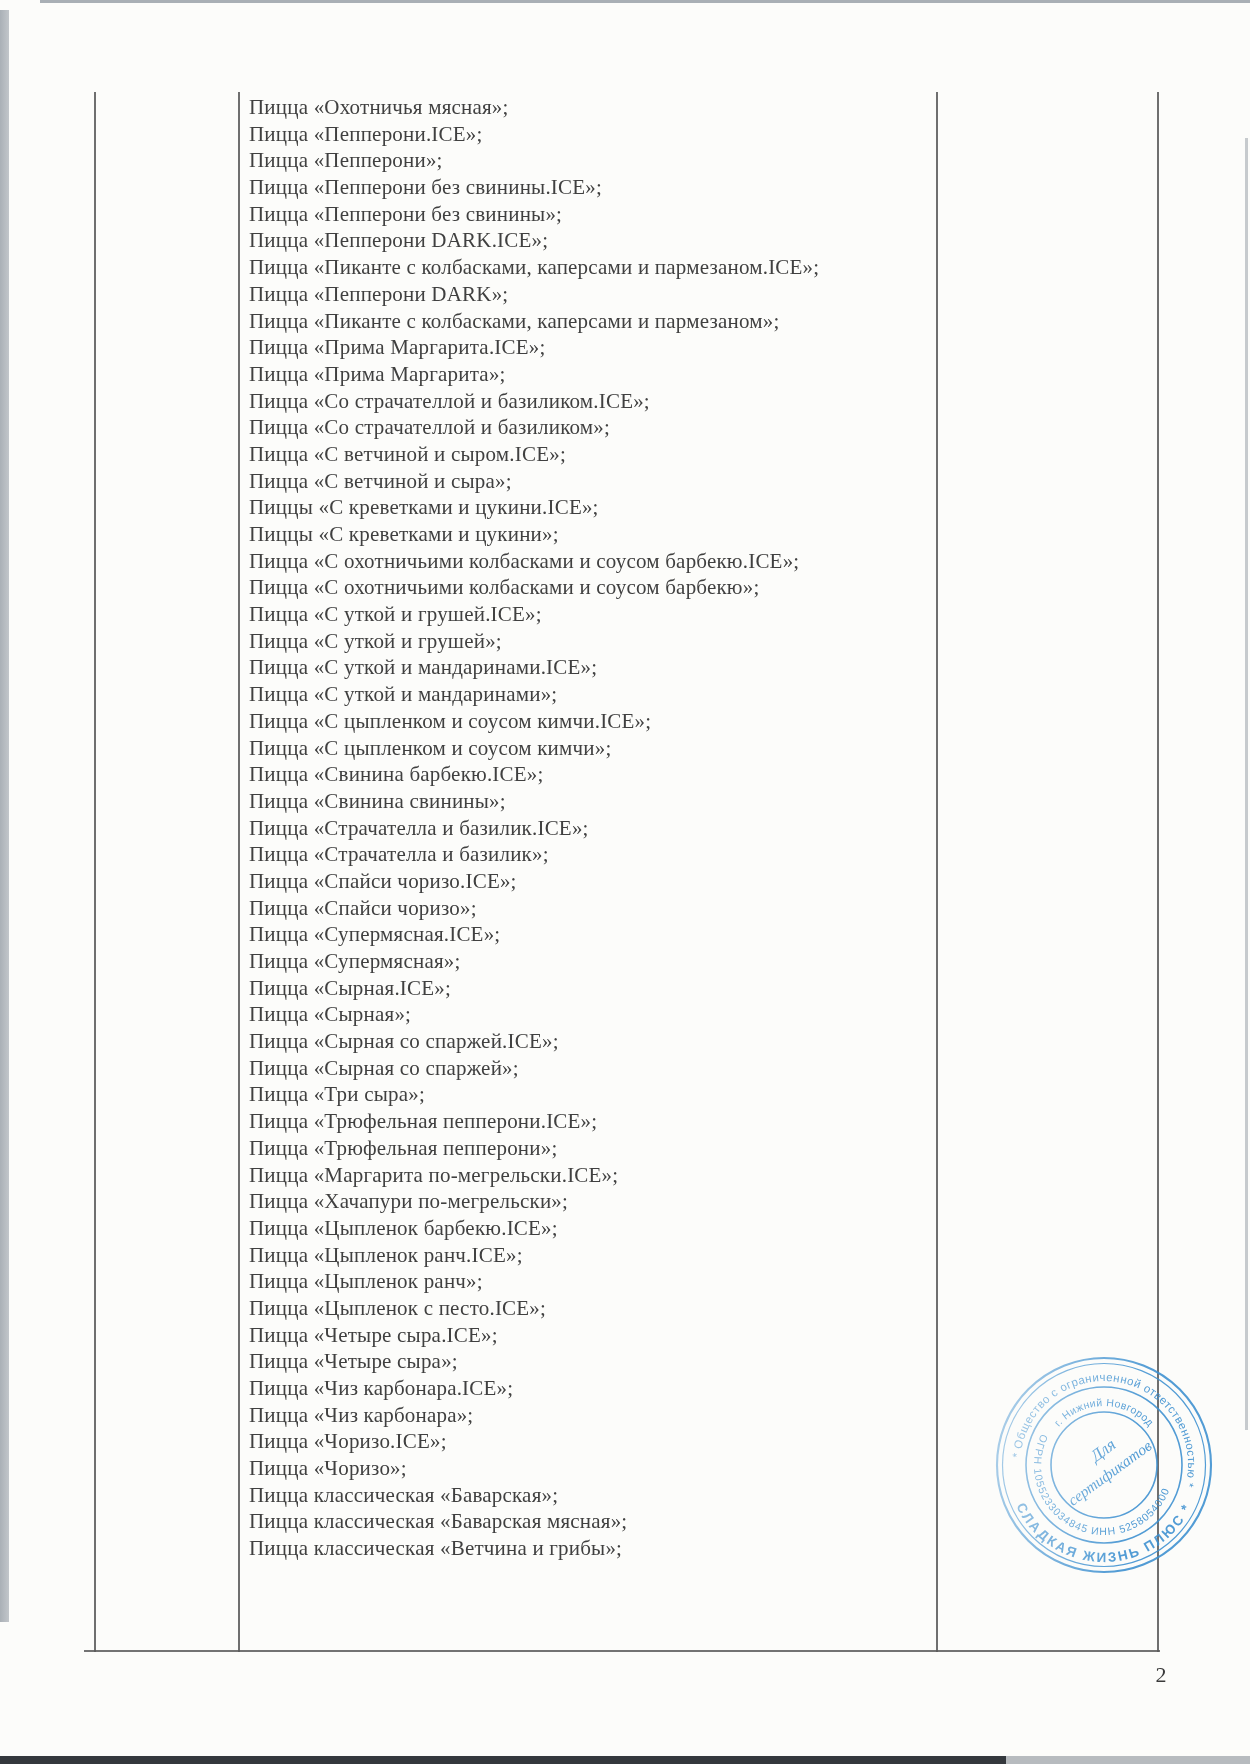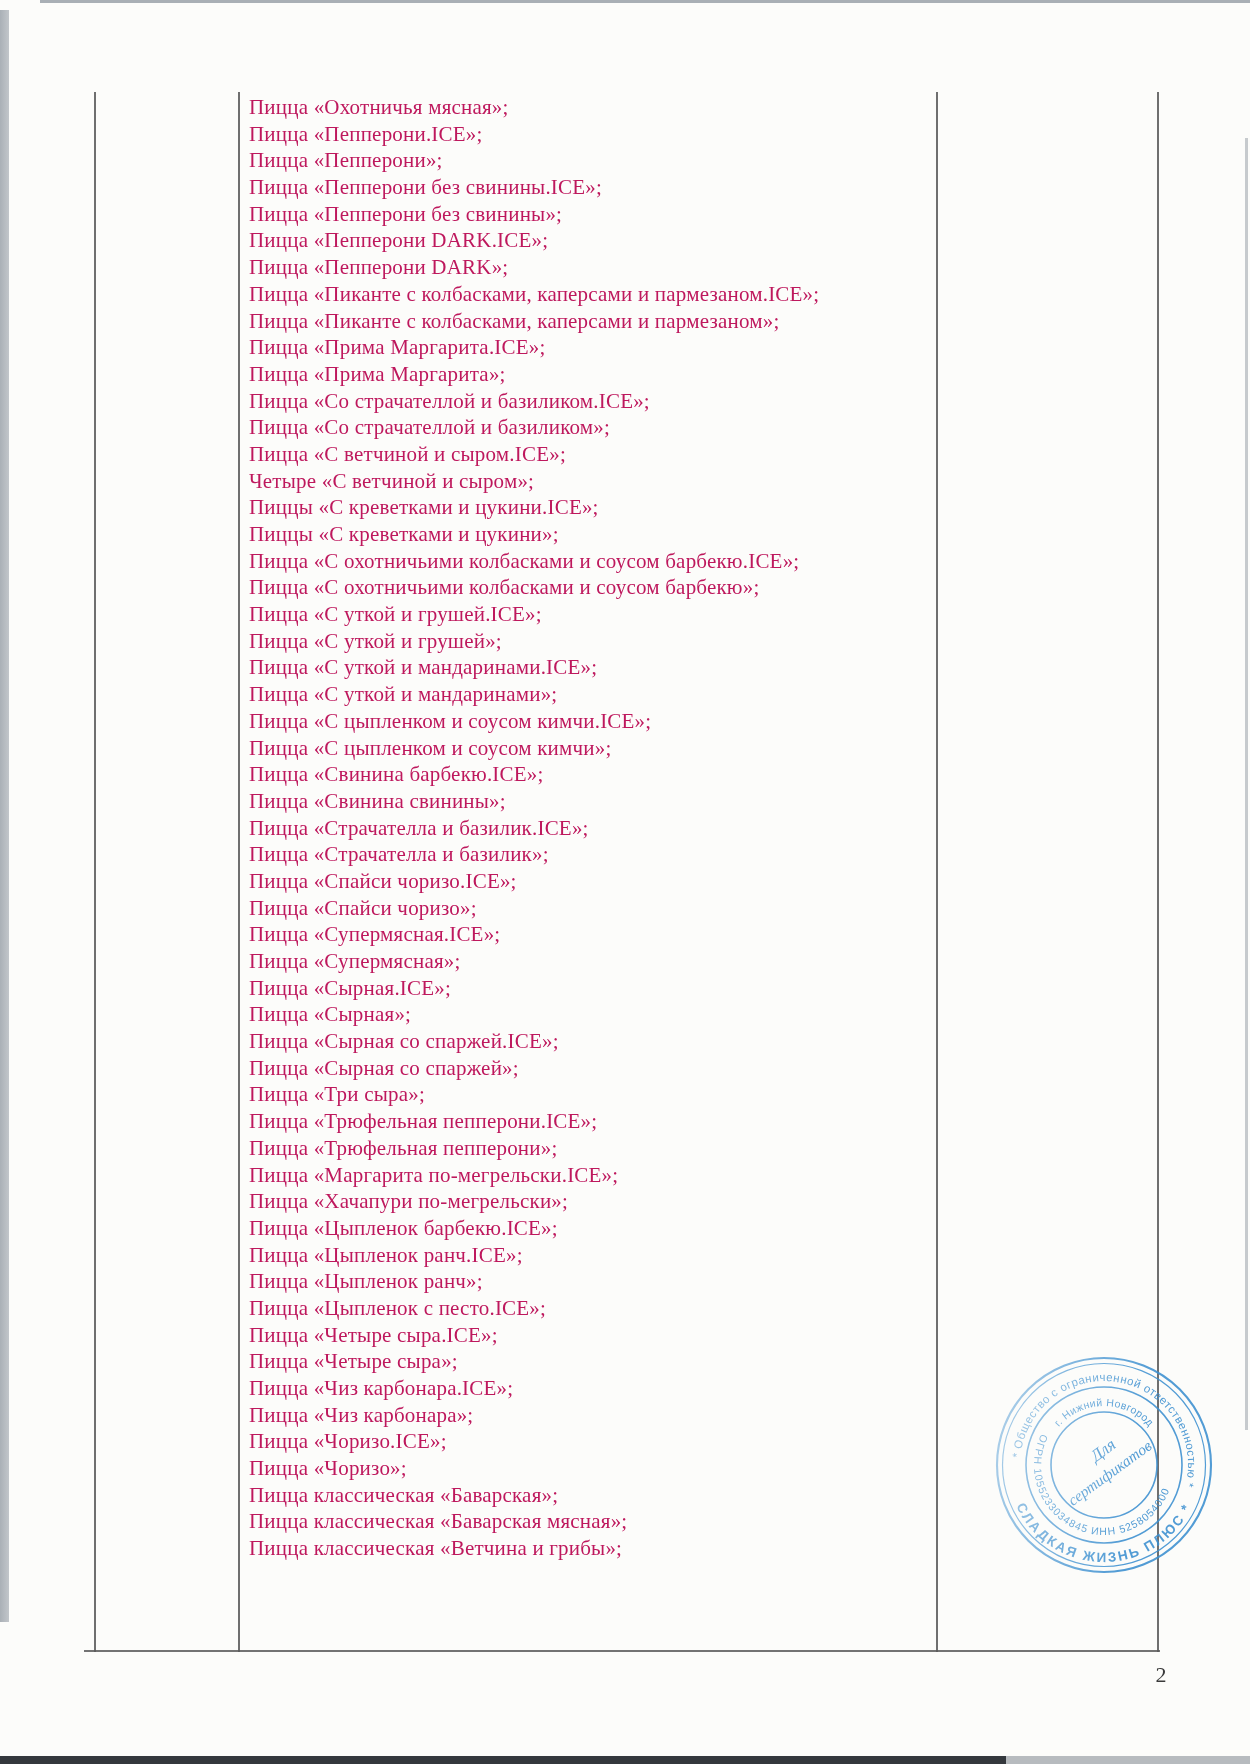--- a/index.html
+++ b/index.html
@@ -20,21 +20,21 @@
   
   .vline{position:absolute;top:92px;width:2px;height:1560px;background:#565656;opacity:.85;}
   .vline-1{left:94px;}
   .vline-2{left:238px;}
   .vline-3{left:936px;}
   .vline-4{left:1157px;}
   .hline-bottom{position:absolute;left:84px;top:1650px;width:1076px;height:2px;background:#5a5a5a;opacity:.85;}
   
   .list{
     position:absolute;left:249px;top:94px;width:660px;
-    font-size:21px;line-height:26.7px;color:#be185d;
+    font-size:21px;line-height:26.7px;color:#404040;
     letter-spacing:.2px;
   }
   .row{white-space:nowrap;height:26.7px;}
   
   .page-number{
     position:absolute;left:1146px;top:1662px;width:30px;
     font-size:22px;color:#3a3a3a;text-align:center;
   }
   
   .stamp{
@@ -67,29 +67,29 @@
   <div class="vline vline-4"></div>
   <div class="hline-bottom"></div>
 
   <div class="list">
       <div class="row">Пицца «Охотничья мясная»;</div>
       <div class="row">Пицца «Пепперони.ICE»;</div>
       <div class="row">Пицца «Пепперони»;</div>
       <div class="row">Пицца «Пепперони без свинины.ICE»;</div>
       <div class="row">Пицца «Пепперони без свинины»;</div>
       <div class="row">Пицца «Пепперони DARK.ICE»;</div>
+      <div class="row">Пицца «Пиканте с колбасками, каперсами и пармезаном.ICE»;</div>
       <div class="row">Пицца «Пепперони DARK»;</div>
-      <div class="row">Пицца «Пиканте с колбасками, каперсами и пармезаном.ICE»;</div>
       <div class="row">Пицца «Пиканте с колбасками, каперсами и пармезаном»;</div>
       <div class="row">Пицца «Прима Маргарита.ICE»;</div>
       <div class="row">Пицца «Прима Маргарита»;</div>
       <div class="row">Пицца «Со страчателлой и базиликом.ICE»;</div>
       <div class="row">Пицца «Со страчателлой и базиликом»;</div>
       <div class="row">Пицца «С ветчиной и сыром.ICE»;</div>
-      <div class="row">Четыре «С ветчиной и сыром»;</div>
+      <div class="row">Пицца «С ветчиной и сыра»;</div>
       <div class="row">Пиццы «С креветками и цукини.ICE»;</div>
       <div class="row">Пиццы «С креветками и цукини»;</div>
       <div class="row">Пицца «С охотничьими колбасками и соусом барбекю.ICE»;</div>
       <div class="row">Пицца «С охотничьими колбасками и соусом барбекю»;</div>
       <div class="row">Пицца «С уткой и грушей.ICE»;</div>
       <div class="row">Пицца «С уткой и грушей»;</div>
       <div class="row">Пицца «С уткой и мандаринами.ICE»;</div>
       <div class="row">Пицца «С уткой и мандаринами»;</div>
       <div class="row">Пицца «С цыпленком и соусом кимчи.ICE»;</div>
       <div class="row">Пицца «С цыпленком и соусом кимчи»;</div>

